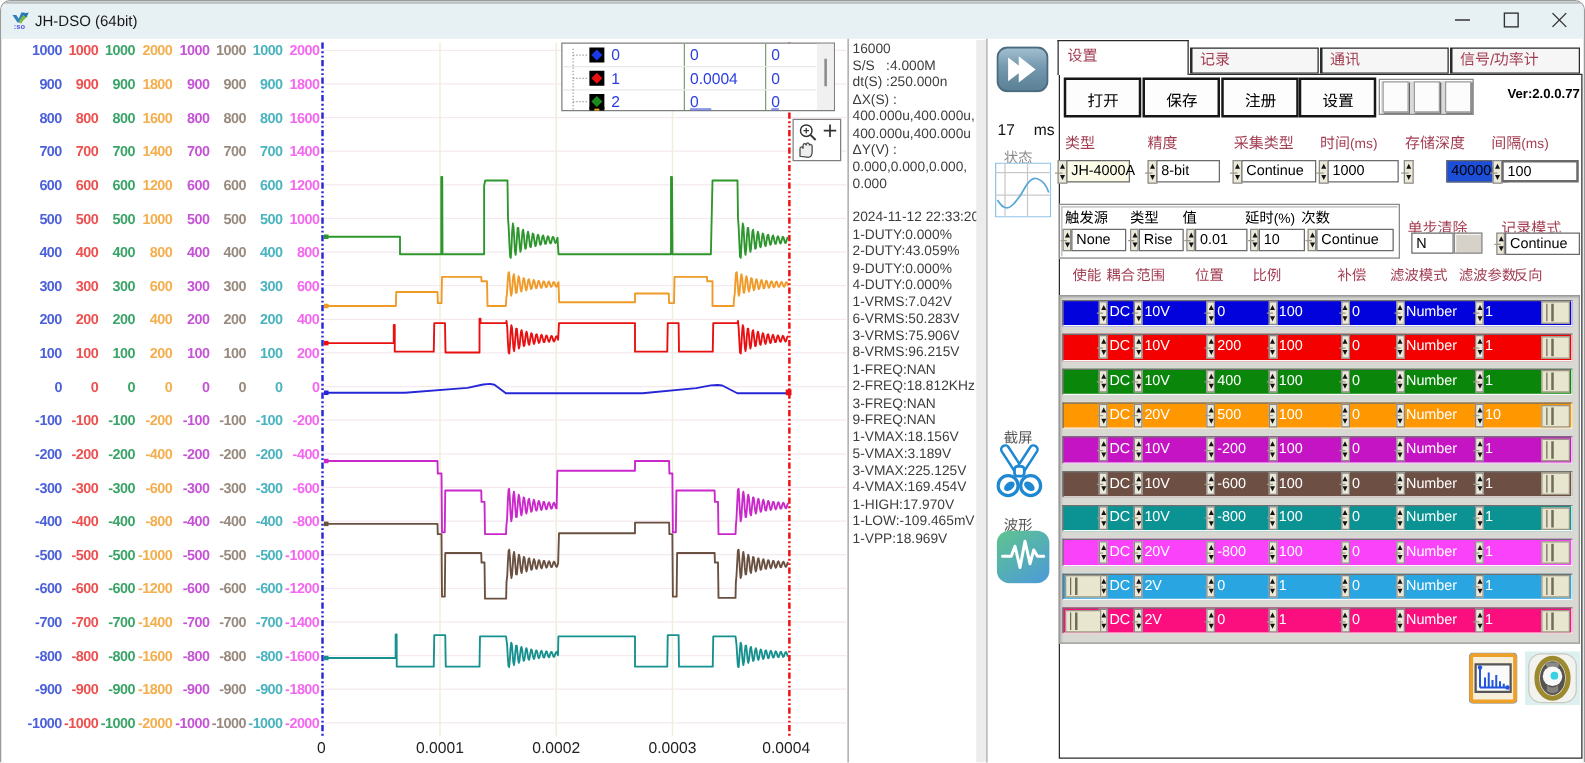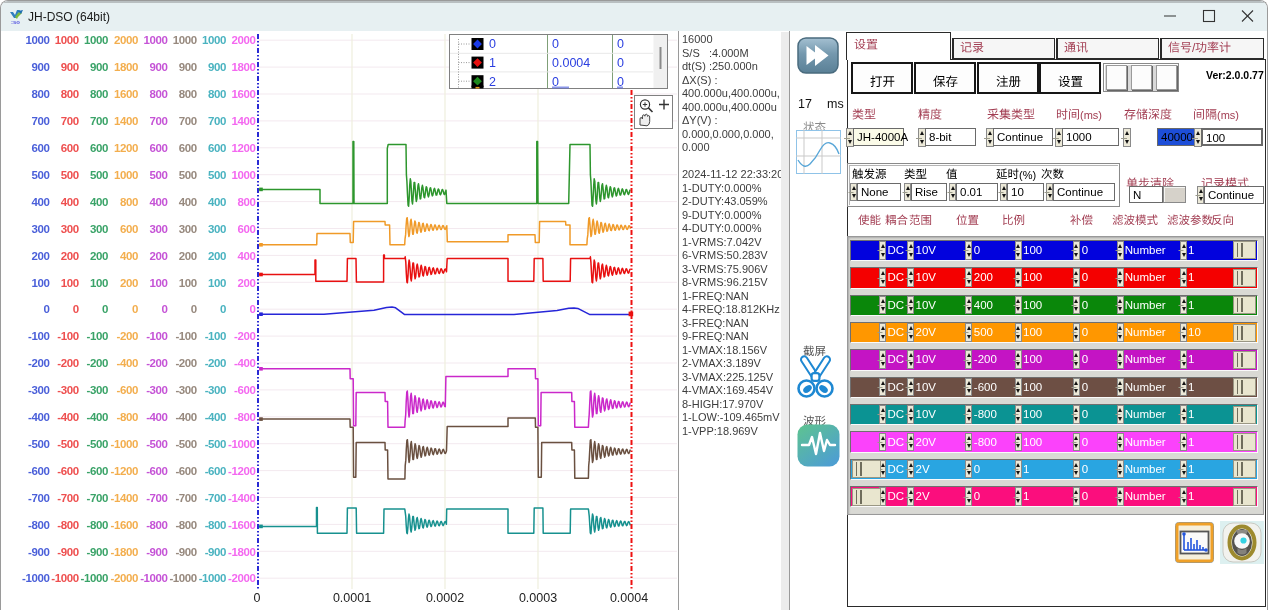--- a/index.html
+++ b/index.html
@@ -379,28 +379,28 @@
       <div>2024-11-12 22:33:20</div>
       <div>1-DUTY:0.000%</div>
       <div>2-DUTY:43.059%</div>
       <div>9-DUTY:0.000%</div>
       <div>4-DUTY:0.000%</div>
       <div>1-VRMS:7.042V</div>
       <div>6-VRMS:50.283V</div>
       <div>3-VRMS:75.906V</div>
       <div>8-VRMS:96.215V</div>
       <div>1-FREQ:NAN</div>
-      <div>4-FREQ:18.812KHz</div>
+      <div>2-FREQ:18.812KHz</div>
       <div>3-FREQ:NAN</div>
       <div>9-FREQ:NAN</div>
       <div>1-VMAX:18.156V</div>
-      <div>2-VMAX:3.189V</div>
+      <div>5-VMAX:3.189V</div>
       <div>3-VMAX:225.125V</div>
       <div>4-VMAX:169.454V</div>
-      <div>8-HIGH:17.970V</div>
+      <div>1-HIGH:17.970V</div>
       <div>1-LOW:-109.465mV</div>
       <div>1-VPP:18.969V</div>
     </div>
     <div class="abs" style="left:780px;top:31px;width:8px;height:578px;background:#ececec"></div>
     <svg class="abs" style="left:796px;top:36px" width="42" height="37">
 <defs>
         <linearGradient id="ffg" x1="0" y1="0" x2="0" y2="1">
 <stop offset="0" stop-color="#a4c0d1"></stop>
           <stop offset="0.45" stop-color="#7498ae"></stop>
           <stop offset="1" stop-color="#5a8096"></stop>

